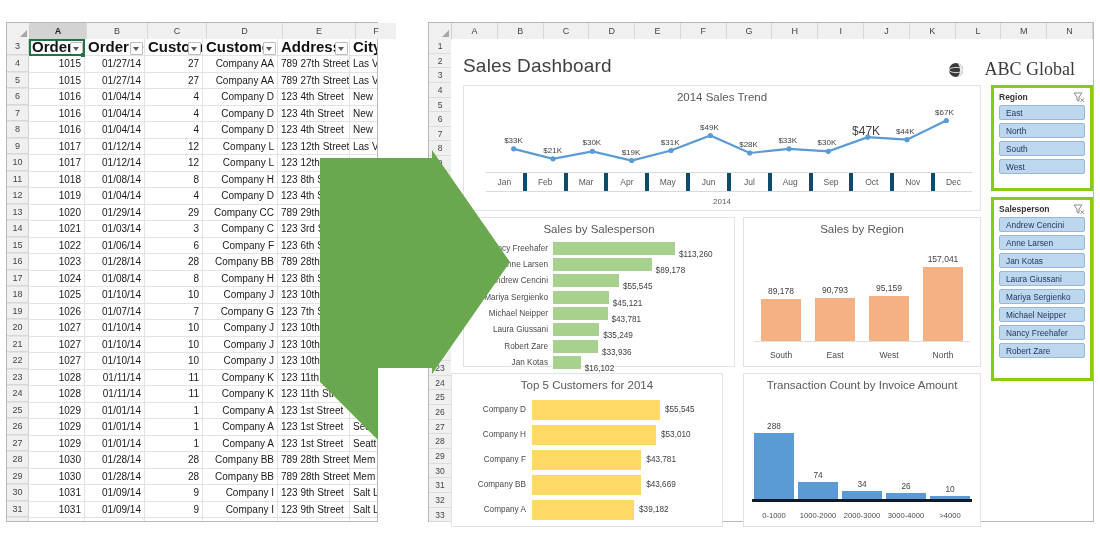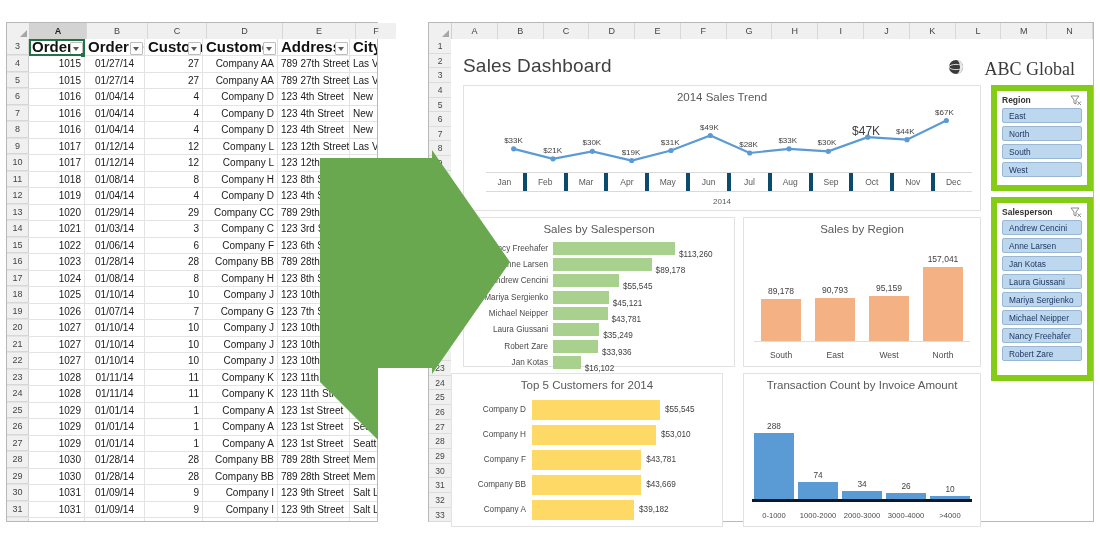--- a/index.html
+++ b/index.html
@@ -14,21 +14,21 @@
   .colhdr.sel{background:#d3d3d3;color:#1f1f1f;font-weight:bold;}
   .rowhdr{width:22px;flex:0 0 22px;background:#f0f0f0;border-right:1px solid #d0d0d0;font-size:9px;color:#444;text-align:center;}
 
   
   #left-sheet{left:6px;top:22px;width:372px;height:500px;}
   #left-grid{position:absolute;left:0;top:16px;right:0;bottom:0;overflow:hidden;}
   .lrow{display:flex;height:16.5px;border-bottom:1px solid #e3e3e3;box-sizing:border-box;}
   .lrow .rowhdr{line-height:15px;border-bottom:1px solid #d7d7d7;box-sizing:border-box;}
   .lcell{font-size:10px;color:#1a1a1a;line-height:15.5px;padding:0 3px;border-right:1px solid #e3e3e3;box-sizing:border-box;white-space:nowrap;overflow:hidden;}
   .c-order{width:56px;flex:0 0 56px;text-align:right;}
-  .c-date{width:60px;flex:0 0 60px;text-align:center;}
+  .c-date{width:60px;flex:0 0 60px;text-align:right;}
   .c-cid{width:58px;flex:0 0 58px;text-align:right;}
   .c-cname{width:75px;flex:0 0 75px;text-align:right;}
   .c-addr{width:72px;flex:0 0 72px;text-align:left;}
   .c-city{width:40px;flex:0 0 40px;text-align:left;border-right:none;}
   .hdr-row{background:#fff;height:17px;}
   .hdr-row .lcell{font-weight:bold;font-size:15px;color:#111;position:relative;line-height:16px;}
   .hdr-row .c-order,.hdr-row .c-date,.hdr-row .c-cid,.hdr-row .c-cname,.hdr-row .c-addr{text-align:left;padding-right:14px;}
   .filt{position:absolute;right:1px;top:3px;width:11px;height:11px;border:1px solid #bdbdbd;background:#fdfdfd;border-radius:1px;}
   .filt:after{content:"";position:absolute;left:2px;top:4px;border-style:solid;border-width:4px 3.5px 0 3.5px;border-color:#5a5a5a transparent transparent transparent;}
   #sel-box{position:absolute;left:22px;top:16px;width:56px;height:17px;border:2px solid #217346;box-sizing:border-box;pointer-events:none;}
@@ -43,21 +43,21 @@
   
   #arrow{position:absolute;left:320px;top:150px;width:190px;height:290px;z-index:40;}
 
   
   #dash-sheet{left:428px;top:22px;width:666px;height:500px;background:#fff;}
   #dash-body{position:absolute;left:22px;top:16px;right:0;bottom:0;background:#fff;}
   #dash-rows{position:absolute;left:0;top:16px;width:22px;bottom:0;background:#f0f0f0;border-right:1px solid #d0d0d0;}
   .rnum{height:14.65px;font-size:8.5px;color:#444;text-align:center;line-height:14.65px;border-bottom:1px solid #dcdcdc;box-sizing:border-box;background:#f0f0f0;}
 
   #dash-title{position:absolute;left:12px;top:16px;font-size:19px;color:#404040;letter-spacing:.2px;}
-  #logo{position:absolute;right:18px;top:20px;display:flex;align-items:flex-start;gap:20px;}
+  #logo{position:absolute;right:18px;top:20px;display:flex;align-items:center;gap:20px;}
   #logo .ltext{font-family:"Liberation Serif",serif;font-size:18px;color:#3a3a3a;}
 
   .panel{position:absolute;background:#fff;border:1px solid #e2e2e2;box-sizing:border-box;}
   .ptitle{text-align:center;color:#595959;font-size:11.5px;margin-top:5px;}
 
   
   #p-trend{left:12px;top:46px;width:518px;height:126px;}
   #trend-plot{position:absolute;left:8px;top:22px;right:8px;height:66px;}
   #trend-axis{position:absolute;left:22px;right:8px;bottom:18px;height:18px;display:flex;border-top:1px solid #d9d9d9;border-bottom:1px solid #d9d9d9;}
   #trend-axis .tk{flex:1 1 0;text-align:center;font-size:8.5px;color:#595959;line-height:18px;border-right:4px solid #0c4a6e;box-sizing:border-box;}
@@ -92,21 +92,21 @@
   
   #p-hist{left:292px;top:334px;width:238px;height:154px;}
   #hist-plot{position:absolute;left:8px;right:8px;top:46px;bottom:24px;display:flex;align-items:flex-end;justify-content:space-around;border-bottom:3px solid #0f172a;}
   .hcol{width:40px;display:flex;flex-direction:column;align-items:center;justify-content:flex-end;height:100%;}
   .hval{font-size:8.3px;color:#3f3f3f;margin-bottom:2px;}
   .hbar2{width:40px;background:#5b9bd5;}
   #hist-labels{position:absolute;left:8px;right:8px;bottom:6px;display:flex;justify-content:space-around;}
   #hist-labels span{width:44px;text-align:center;font-size:7.6px;color:#4a4a4a;}
 
   
-  .slicer{position:absolute;background:#fff;border:6px solid #84cc16;box-sizing:border-box;}
+  .slicer{position:absolute;background:#fff;border:3px solid #84cc16;box-sizing:border-box;}
   .sl-head{display:flex;align-items:center;justify-content:space-between;padding:3px 5px 2px 5px;}
   .sl-title{font-size:8.5px;font-weight:bold;color:#333;}
   .sl-btn{margin:0 5px 3px 5px;height:15px;background:#bdd7ee;border:1px solid #9ab8d6;border-radius:2px;font-size:8.3px;color:#1f3864;line-height:14px;padding-left:6px;box-sizing:border-box;white-space:nowrap;overflow:hidden;}
   #sl-region{left:540px;top:46px;width:102px;height:106px;}
   #sl-person{left:540px;top:158px;width:102px;height:184px;}
 </style>
 </head>
 <body>
 
 <div class="sheet" id="left-sheet">

